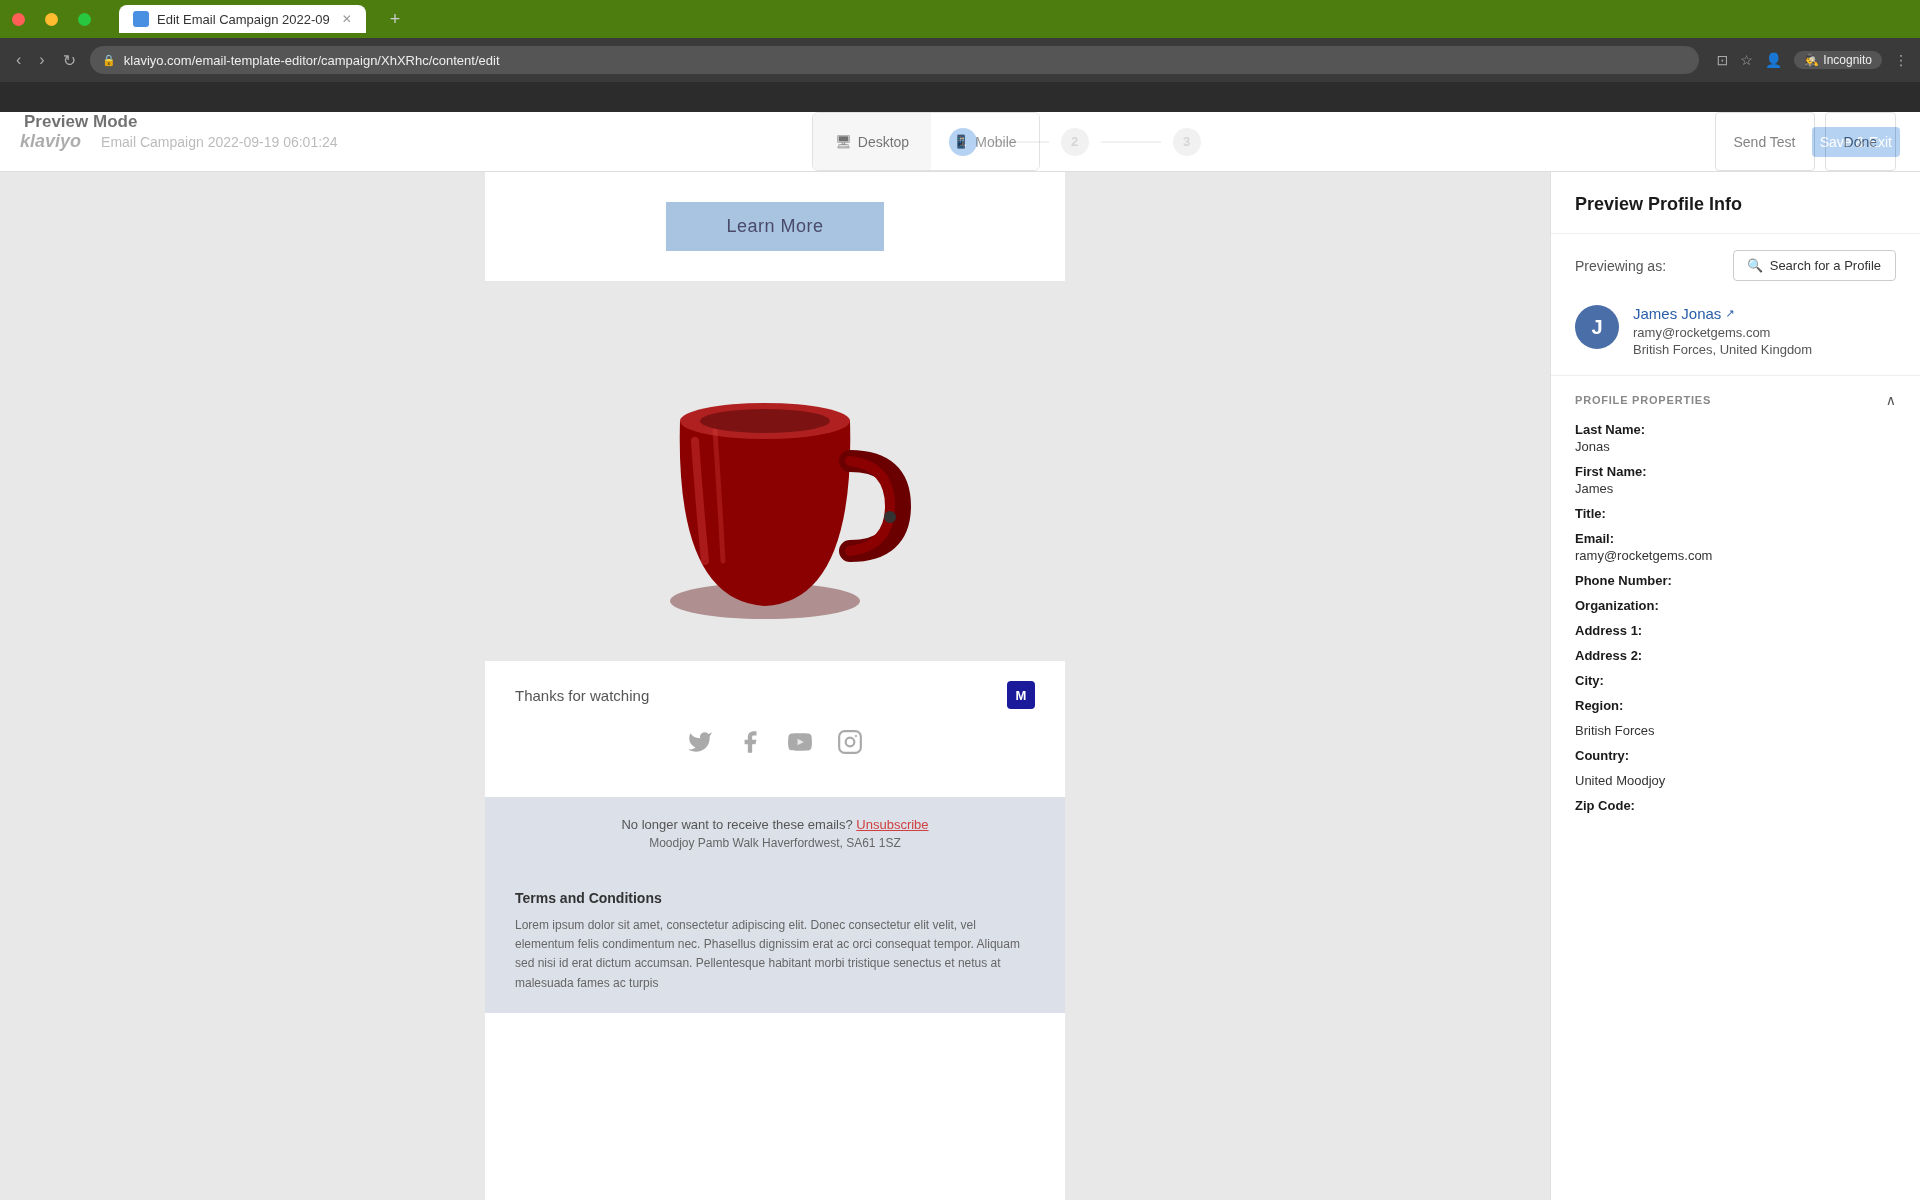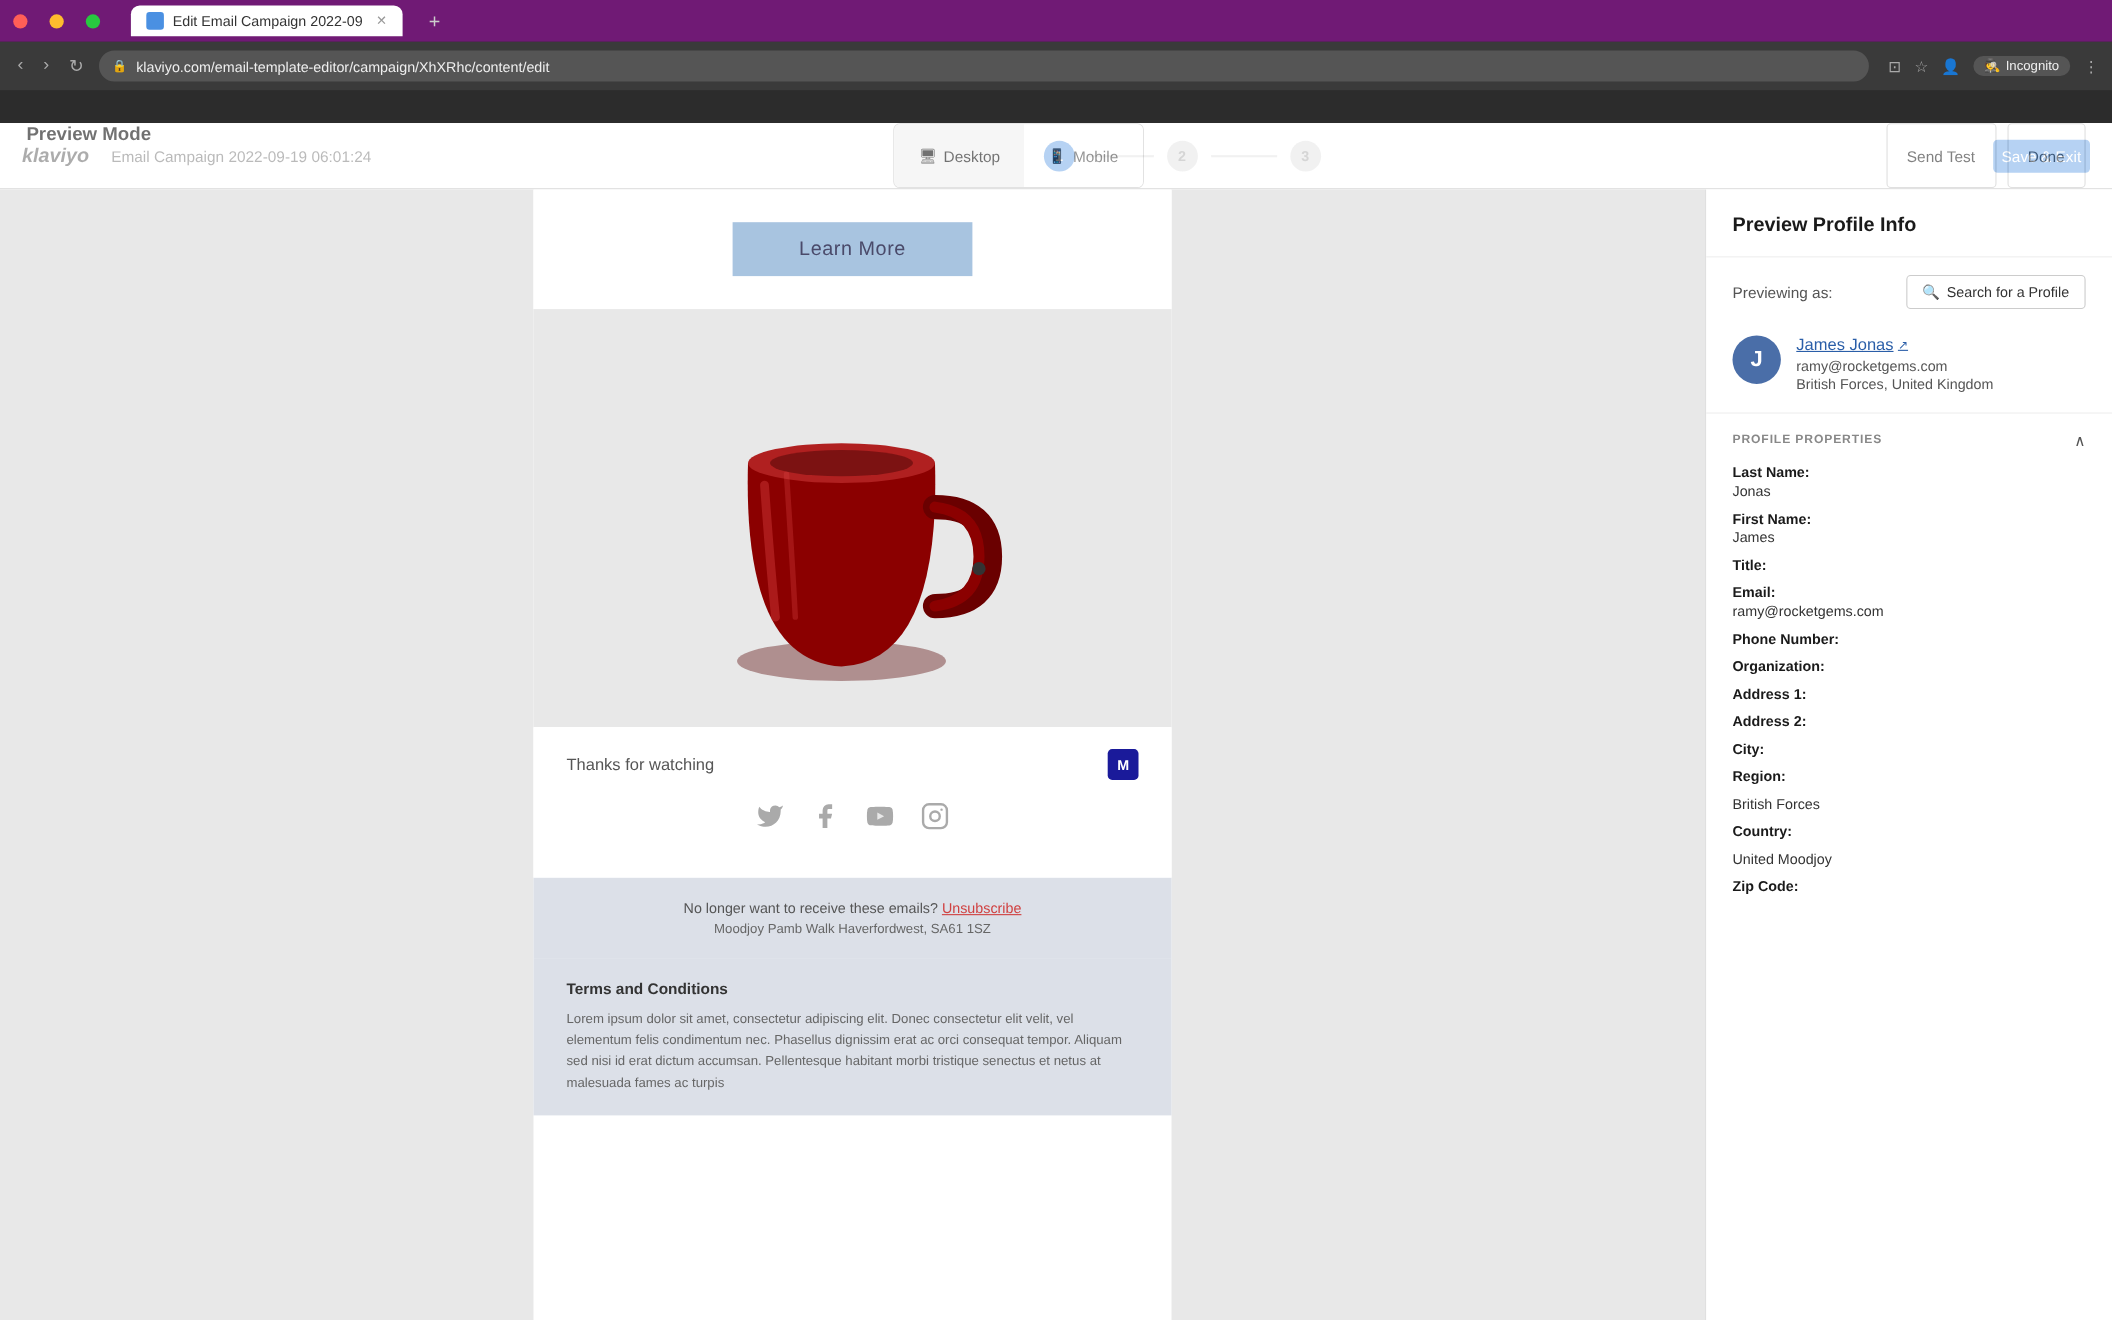--- a/index.html
+++ b/index.html
@@ -7,21 +7,21 @@
 
     
     .browser-chrome {
       background: #2c2c2c;
       height: 112px;
       display: flex;
       flex-direction: column;
     }
     .browser-titlebar {
       height: 38px;
-      background: #701a75;
+      background: #4d7c0f;
       display: flex;
       align-items: center;
       padding: 0 12px;
       gap: 20px;
     }
     .browser-dot { width: 13px; height: 13px; border-radius: 50%; }
     .dot-red { background: #ff5f57; }
     .dot-yellow { background: #febc2e; }
     .dot-green { background: #28c840; }
     .browser-tab {
@@ -201,21 +201,21 @@
     }
     .profile-avatar {
       width: 44px; height: 44px; border-radius: 50%;
       background: #4a6ea8; color: white;
       display: flex; align-items: center; justify-content: center;
       font-size: 20px; font-weight: 600; flex-shrink: 0;
     }
     .profile-info { flex: 1; }
     .profile-name {
       font-size: 15px; color: #2a5ea8; font-weight: 500;
-      display: flex; align-items: center; gap: 4px; text-decoration: underline;
+      display: flex; align-items: center; gap: 4px;
     }
     .profile-name-link-icon { font-size: 11px; color: #2a5ea8; }
     .profile-email { font-size: 13px; color: #555; margin-top: 3px; }
     .profile-location { font-size: 13px; color: #555; margin-top: 2px; }
 
     
     .profile-properties { padding: 0 24px; }
     .properties-header {
       display: flex; align-items: center; justify-content: space-between;
       padding: 16px 0 14px;

